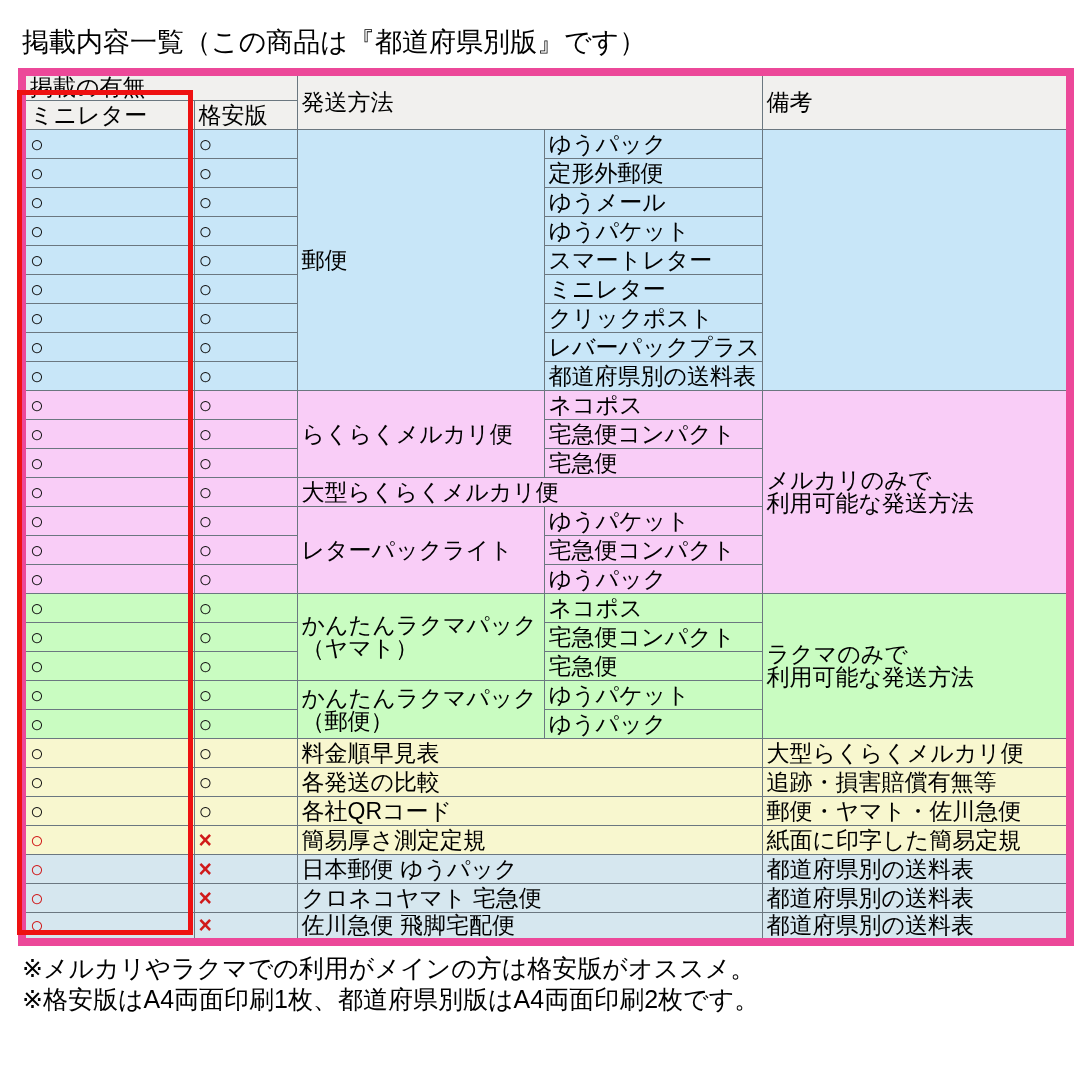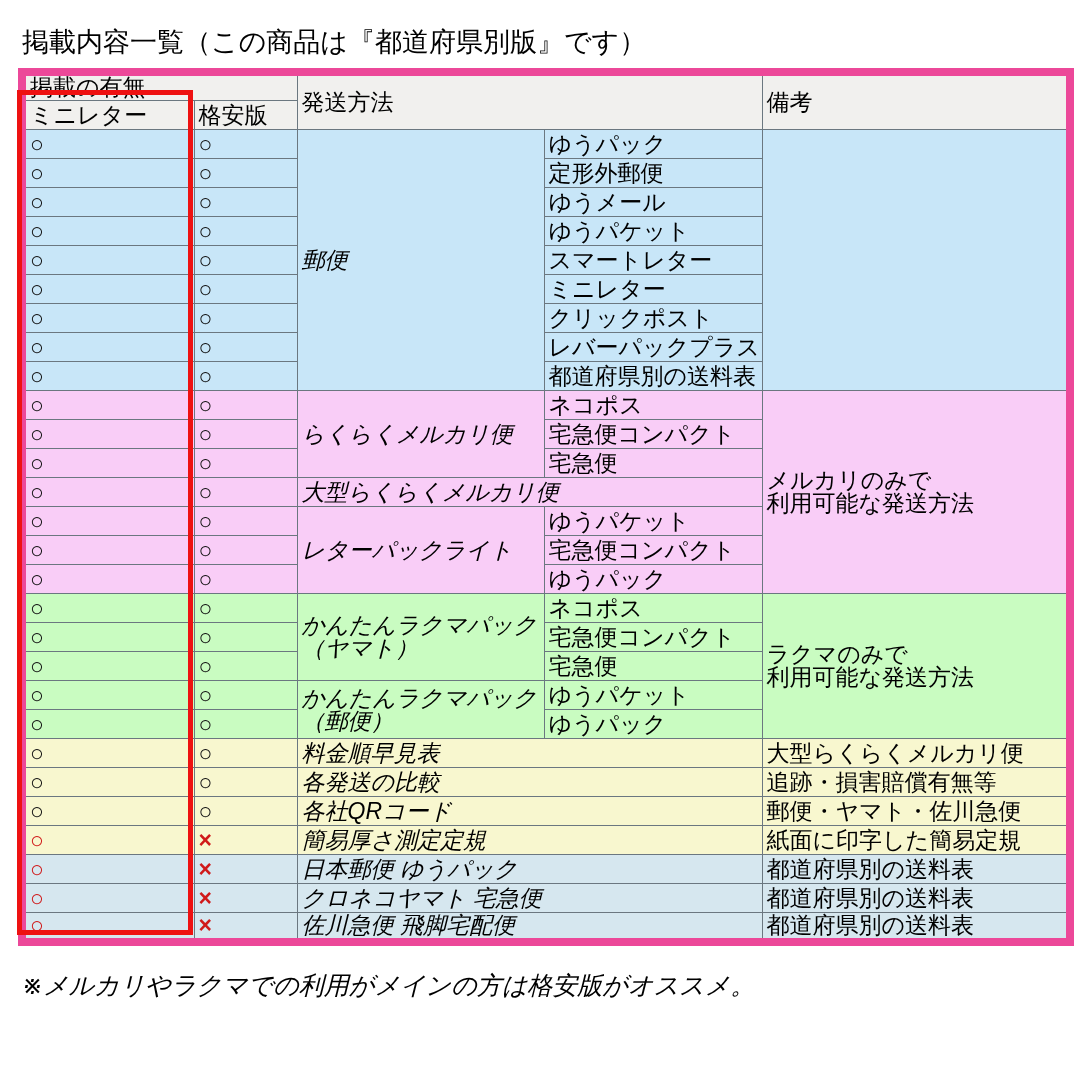--- a/index.html
+++ b/index.html
@@ -46,36 +46,36 @@
   .mark{text-align:center;font-size:24px;line-height:1;}
   .mark.red{color:#d01a1a;font-weight:bold;}
   .mark.blk{color:#111111;}
 
   .r-blue{background:#c8e6f8;}
   .r-pink{background:#f9cdf7;}
   .r-green{background:#c9fcc1;}
   .r-yellow{background:#f8f7cf;}
   .r-blue2{background:#d6e7ef;}
 
-  .svc{padding-left:8px;font-style:italic;}
+  .svc{padding-left:8px;}
   .sub{padding-left:6px;}
   .note{padding-left:8px;margin-top:36px;}
   .note-multi{white-space:normal;line-height:1.22;padding-left:10px;}
 
   .two-line{white-space:normal;line-height:1.16;font-size:22px;}
 
   
   .redbox{
     position:absolute;
     border:5px solid #ee1111;
     pointer-events:none;
     box-sizing:border-box;
   }
 
-  .footnotes{margin:24px 0 0 4px;font-style:italic;}
+  .footnotes{margin:7px 0 0 4px;}
   .footnote{font-size:25px;line-height:1.25;white-space:nowrap;}
 </style>
 </head>
 <body>
 
 <div class="page">
 
   <div class="title">掲載内容一覧（この商品は『都道府県別版』です）</div>
 
   <table class="grid">
@@ -257,15 +257,16 @@
         <td class="svc" colspan="2">佐川急便 飛脚宅配便</td>
         <td class="note">都道府県別の送料表</td>
       </tr>
     </tbody>
   </table>
 
   <div class="redbox" style="left: 17px; top: 89.6875px; width: 176px; height: 845px;"></div>
 
   <div class="footnotes">
     <div class="footnote">※メルカリやラクマでの利用がメインの方は格安版がオススメ。</div>
+    <div class="footnote">※格安版はA4両面印刷1枚、都道府県別版はA4両面印刷2枚です。</div>
   </div>
 
 </div>
 
 </body></html>

